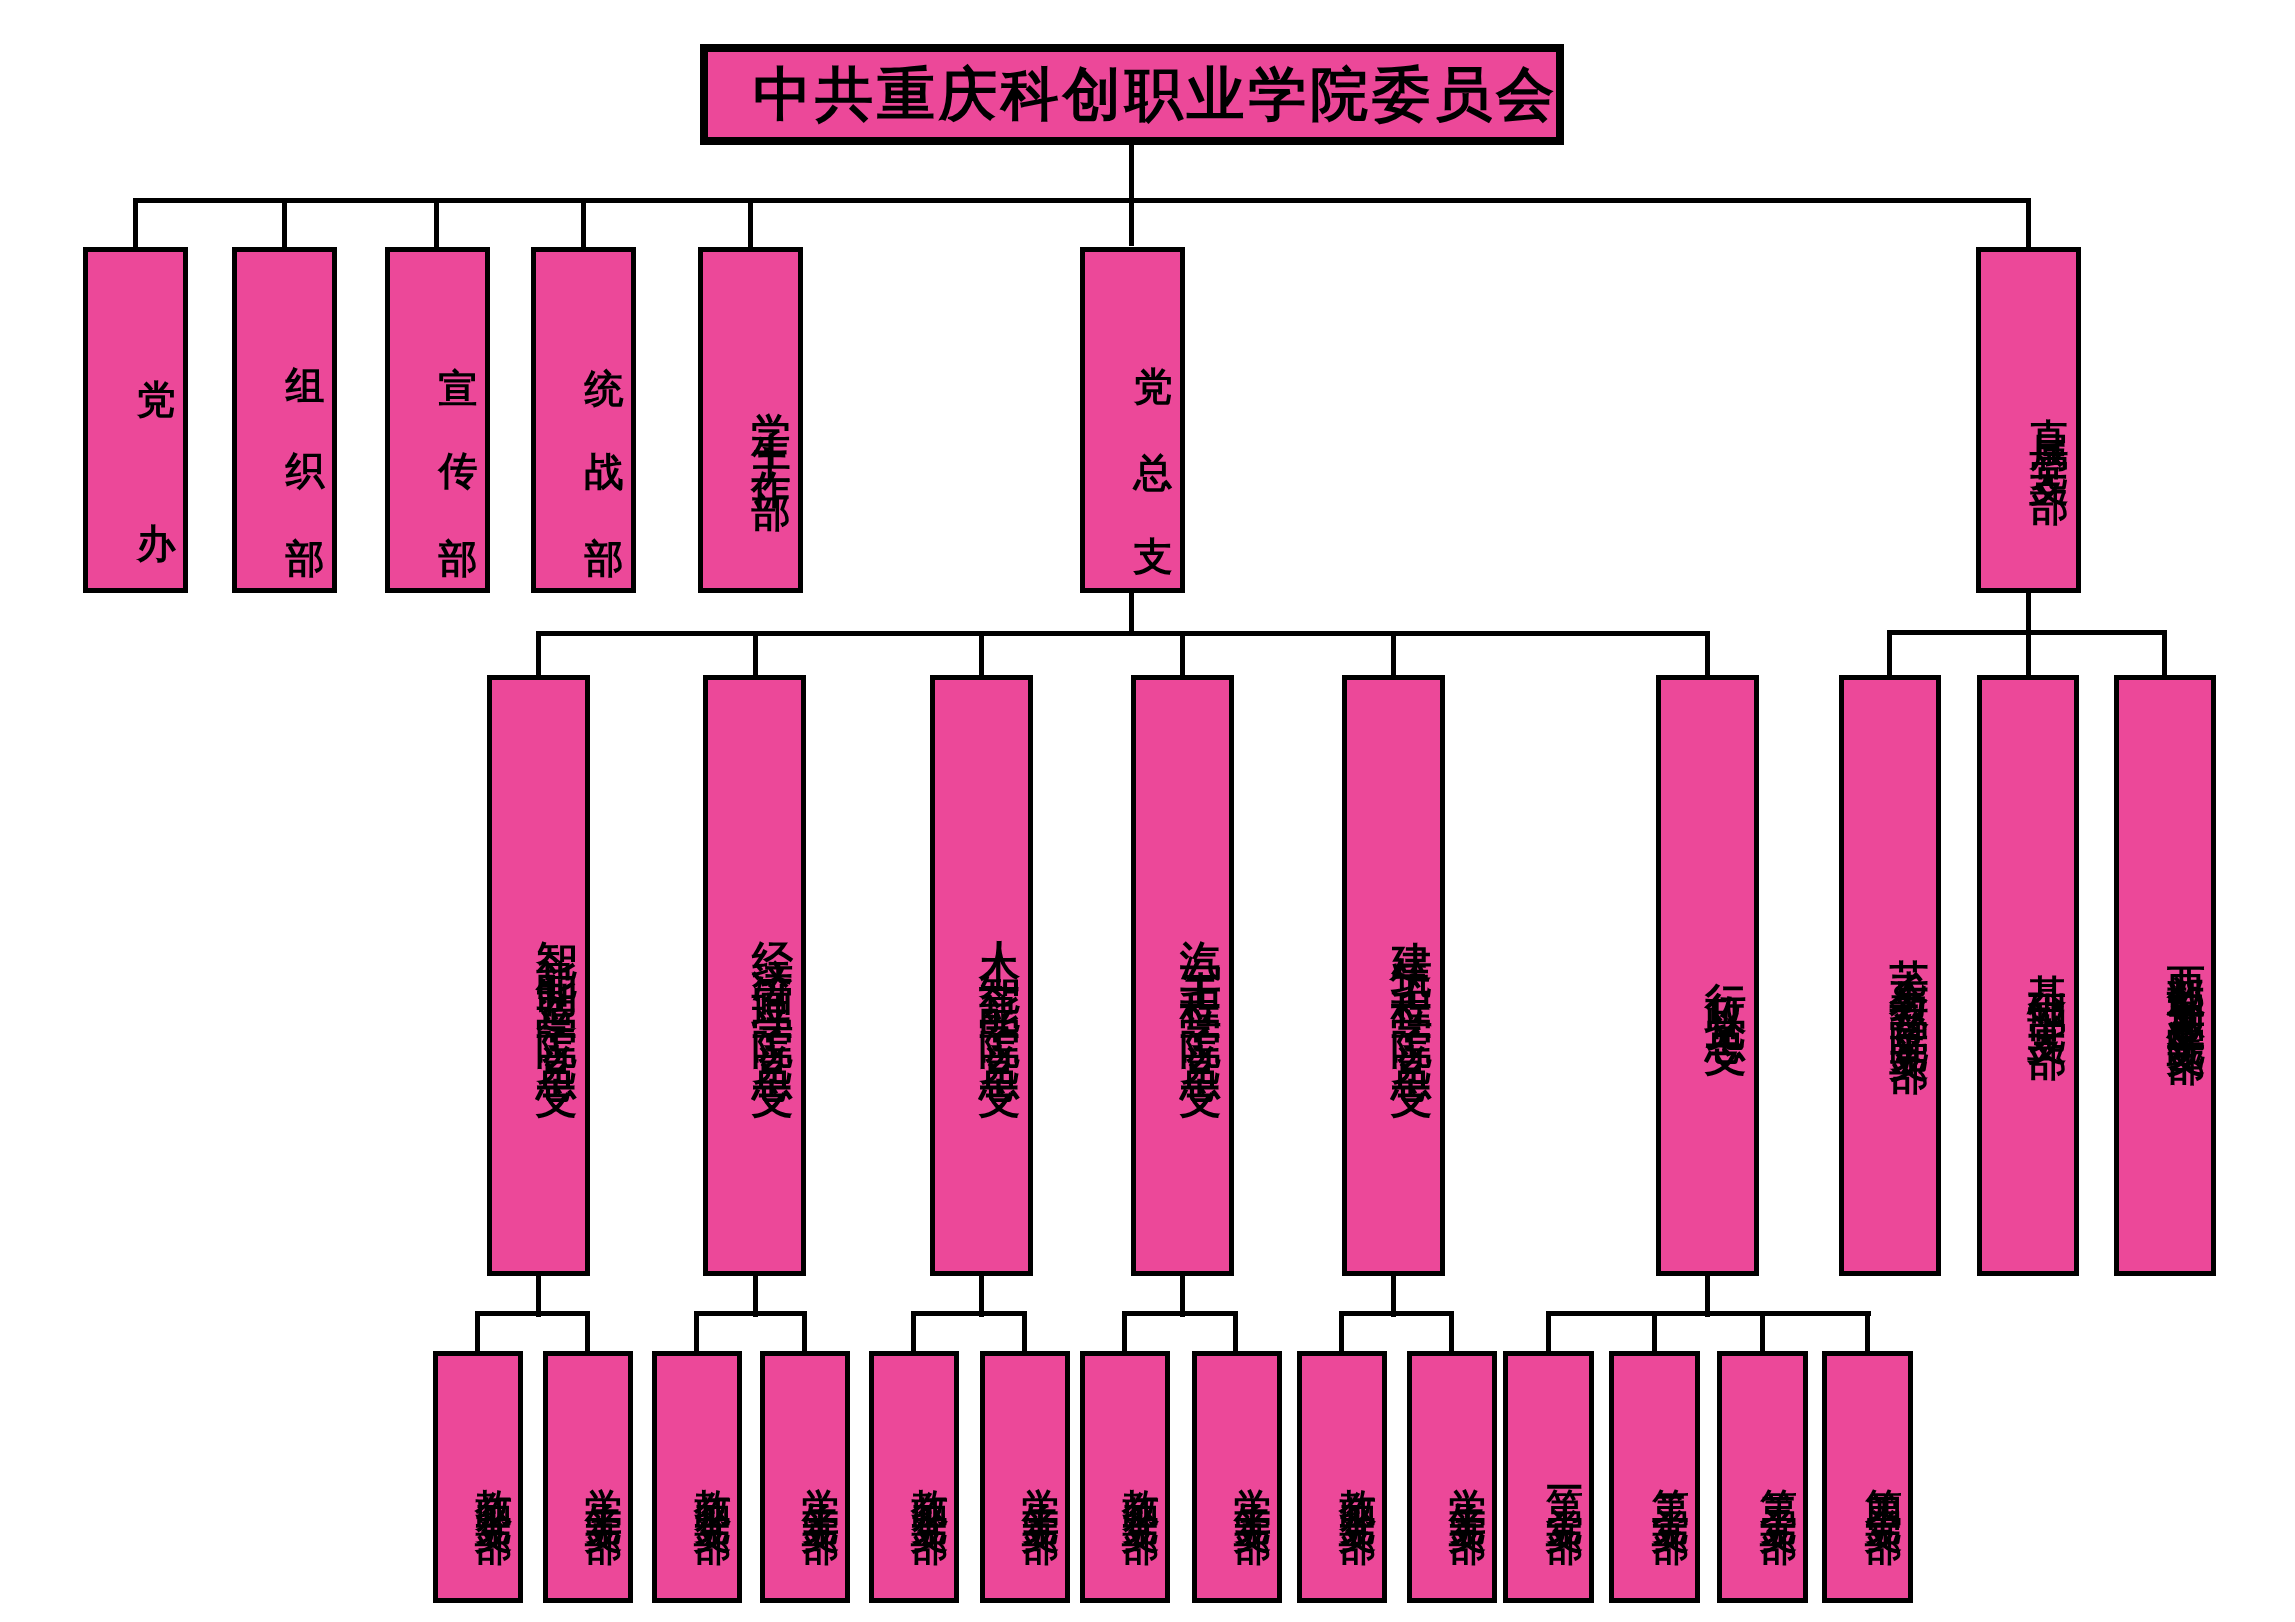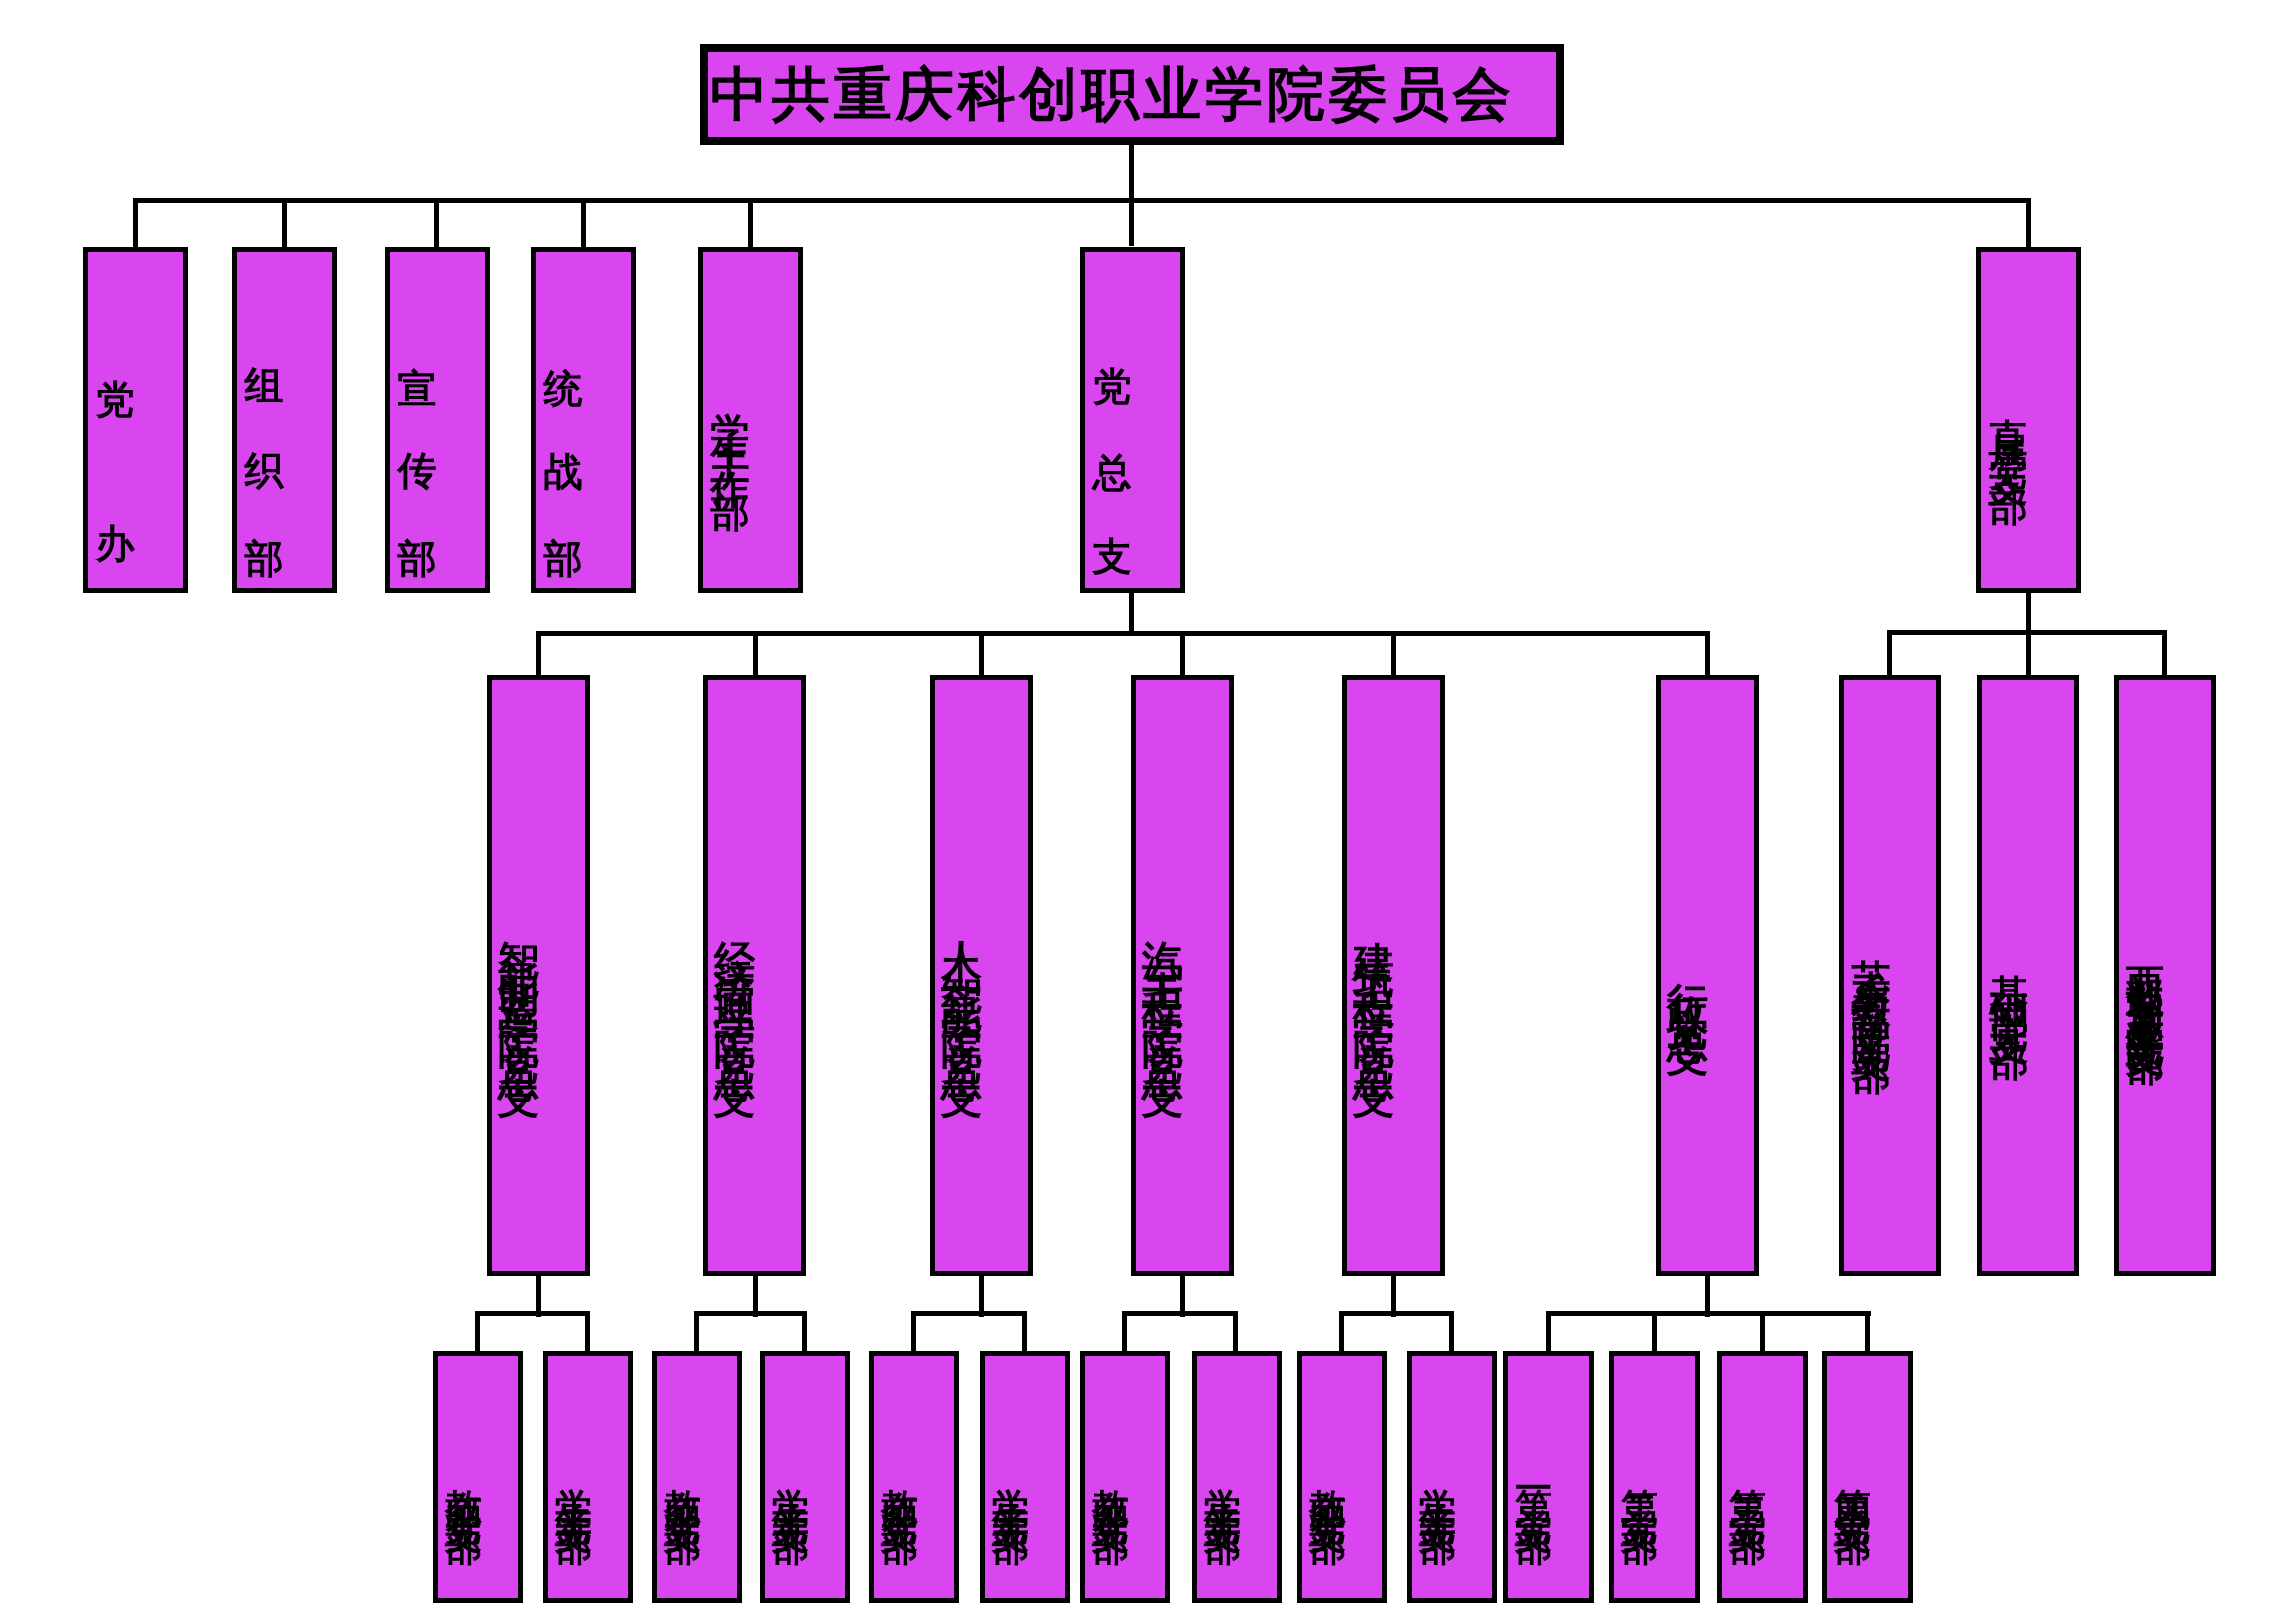--- a/index.html
+++ b/index.html
@@ -10,24 +10,24 @@
     background: #ffffff;
     color: #000000;
     font-family: "Liberation Serif", "DejaVu Serif", serif;
     overflow: hidden;
   }
   .line { position: absolute; background: #000000; }
   .node {
     position: absolute;
     box-sizing: border-box;
     border: 5.2px solid #000000;
-    background: #d946ef;
+    background: #ec4899;
     display: flex;
     align-items: center;
-    justify-content: flex-start;
+    justify-content: flex-end;
     font-weight: 700;
   }
   .title-box { border-width: 8.5px; font-size: 58px; }
   .htext {
     white-space: nowrap;
     letter-spacing: var(--ls, 0px);
     position: relative;
     left: calc(var(--ls, 0px) / 2);
   }
   .vtext {

